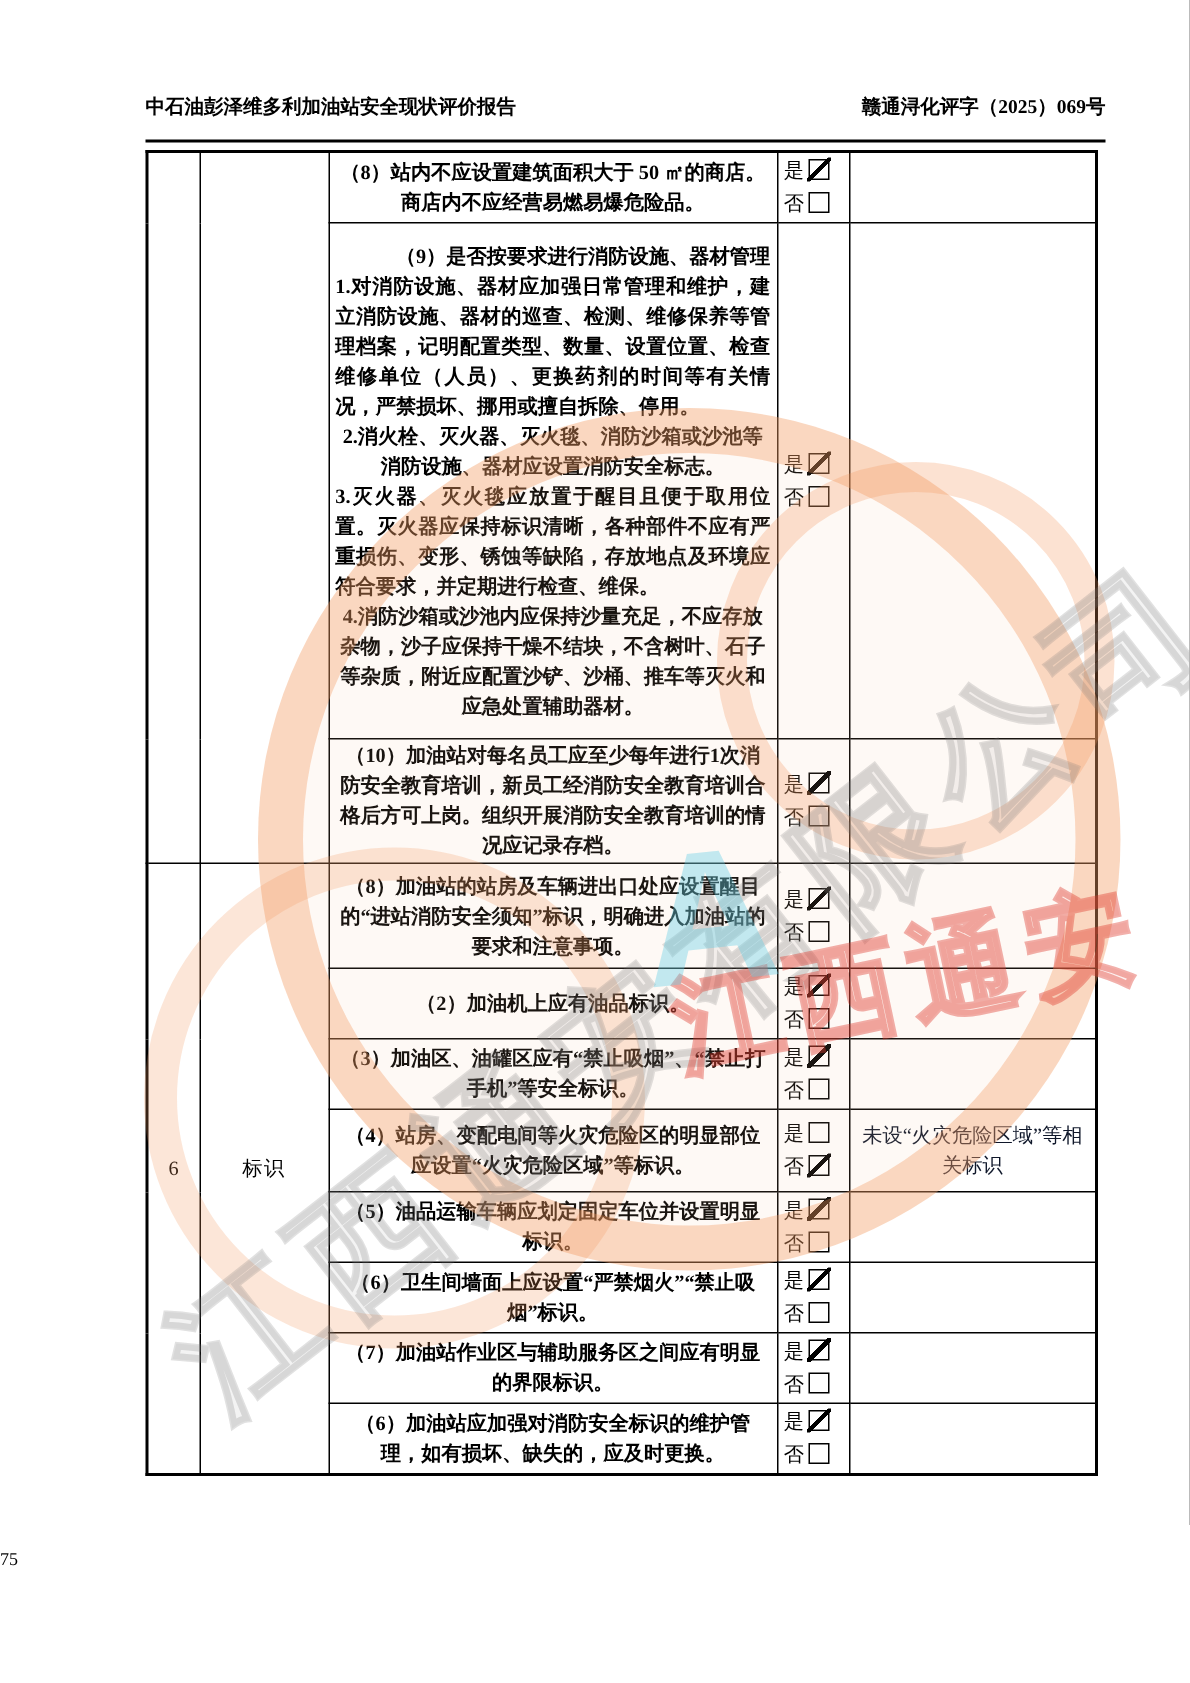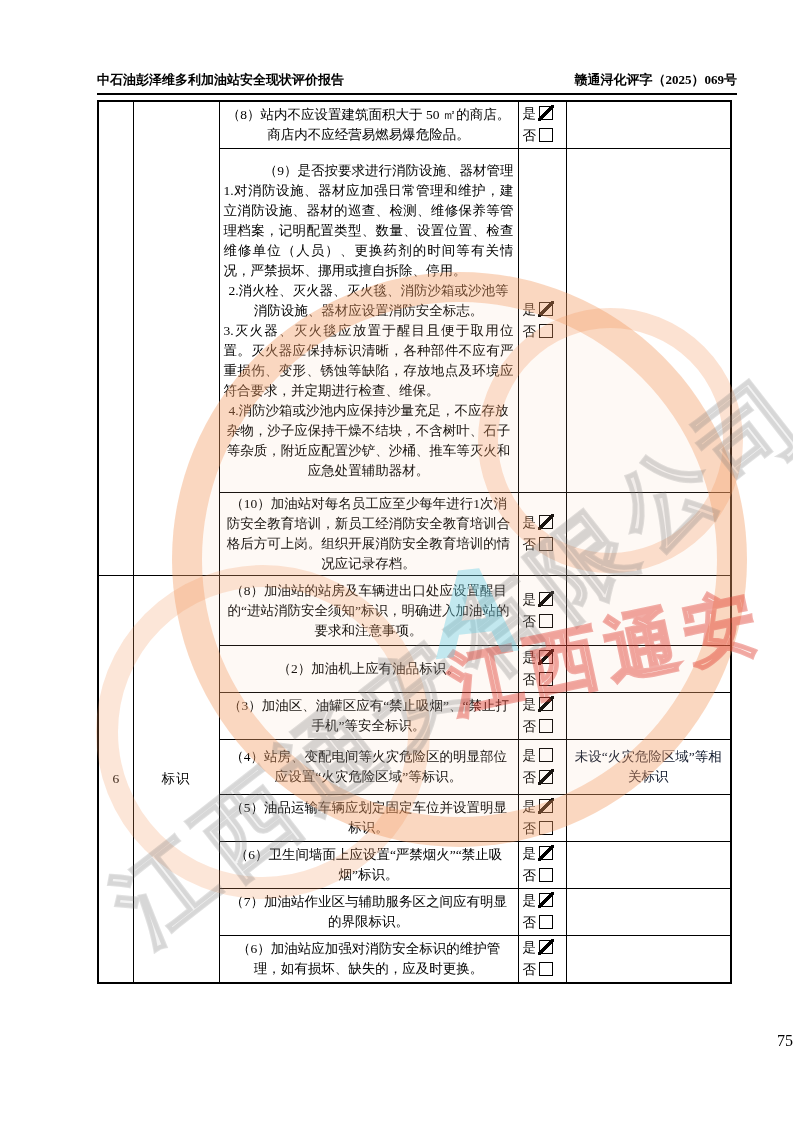--- a/index.html
+++ b/index.html
@@ -8,52 +8,52 @@
     width:793px;height:1122px;
     margin:0 auto;
     background:#ffffff;
     font-family:"Liberation Serif","DejaVu Serif",serif;
     color:#000;
     overflow:hidden;
   }
   
   .header{
     position:absolute;left:97px;top:62px;width:640px;height:27px;
-    display:flex;justify-content:space-between;align-items:flex-end;
+    display:flex;justify-content:space-between;
     border-bottom:2px solid #000;
     padding-bottom:4px;
     font-size:13px;font-weight:bold;
   }
   
   .tbl-wrap{position:absolute;left:97px;top:100px;z-index:1;}
   table.report{border-collapse:collapse;table-layout:fixed;width:633px;border:2px solid #000;}
   table.report td{border:1.5px solid #000;vertical-align:middle;padding:1px 4px;font-size:13.5px;line-height:20px;background:transparent;word-break:break-all;}
   td.c-no{text-align:center;}
   td.c-name{text-align:center;letter-spacing:1px;margin-left:44px;}
-  td.c-item{padding:2px 7px;}
+  td.c-item{padding:2px 7px;font-weight:bold;}
   td.c-item p{margin:0;}
   p.al-center{text-align:center;}
   p.al-just{text-align:justify;}
   p.al-indent{text-align:right;text-indent:2em;}
   td.c-cb{padding:0 2px 0 6px;}
   .cb-line{white-space:nowrap;line-height:22px;}
   .cb{display:inline-block;width:12px;height:12px;border:1.6px solid #000;vertical-align:-2px;margin-left:3px;position:relative;background:#fff;background:transparent;}
   .cb.checked::after{
     content:"";position:absolute;left:-2px;top:-2px;right:-2px;bottom:-2px;
     background:linear-gradient(135deg,transparent 43%,#000 43%,#000 57%,transparent 57%);
   }
   td.c-remark{text-align:center;color:#0f172a;font-size:13.5px;line-height:21px;padding:2px 4px;}
   
   .body-paragraph{
     position:absolute;left:97px;top:972px;width:640px;z-index:1;
     font-size:15.5px;line-height:25px;text-indent:2em;text-align:justify;
   }
   .page-number{
     position:absolute;left:0;top:1032px;width:100%;z-index:1;
-    text-align:right;font-size:16px;
+    text-align:left;font-size:12px;
   }
   
   .watermark{position:absolute;inset:0;z-index:3;pointer-events:none;overflow:hidden;}
   .wm-ring{position:absolute;border-radius:50%;border-style:solid;}
   .wm-ring-1{left:172px;top:272px;width:515px;height:515px;border-width:30px;border-color:rgba(243,150,92,0.34);background:rgba(249,197,158,0.10);}
   .wm-ring-2{left:478px;top:308px;width:225px;height:225px;border-width:20px;border-color:rgba(243,150,92,0.28);}
   .wm-ring-3{left:96px;top:565px;width:290px;height:290px;border-width:22px;border-color:rgba(243,150,92,0.24);}
   .wm-text{position:absolute;white-space:nowrap;font-weight:bold;}
   .wm-gray{
     left:88px;top:870px;font-size:96px;letter-spacing:10px;

